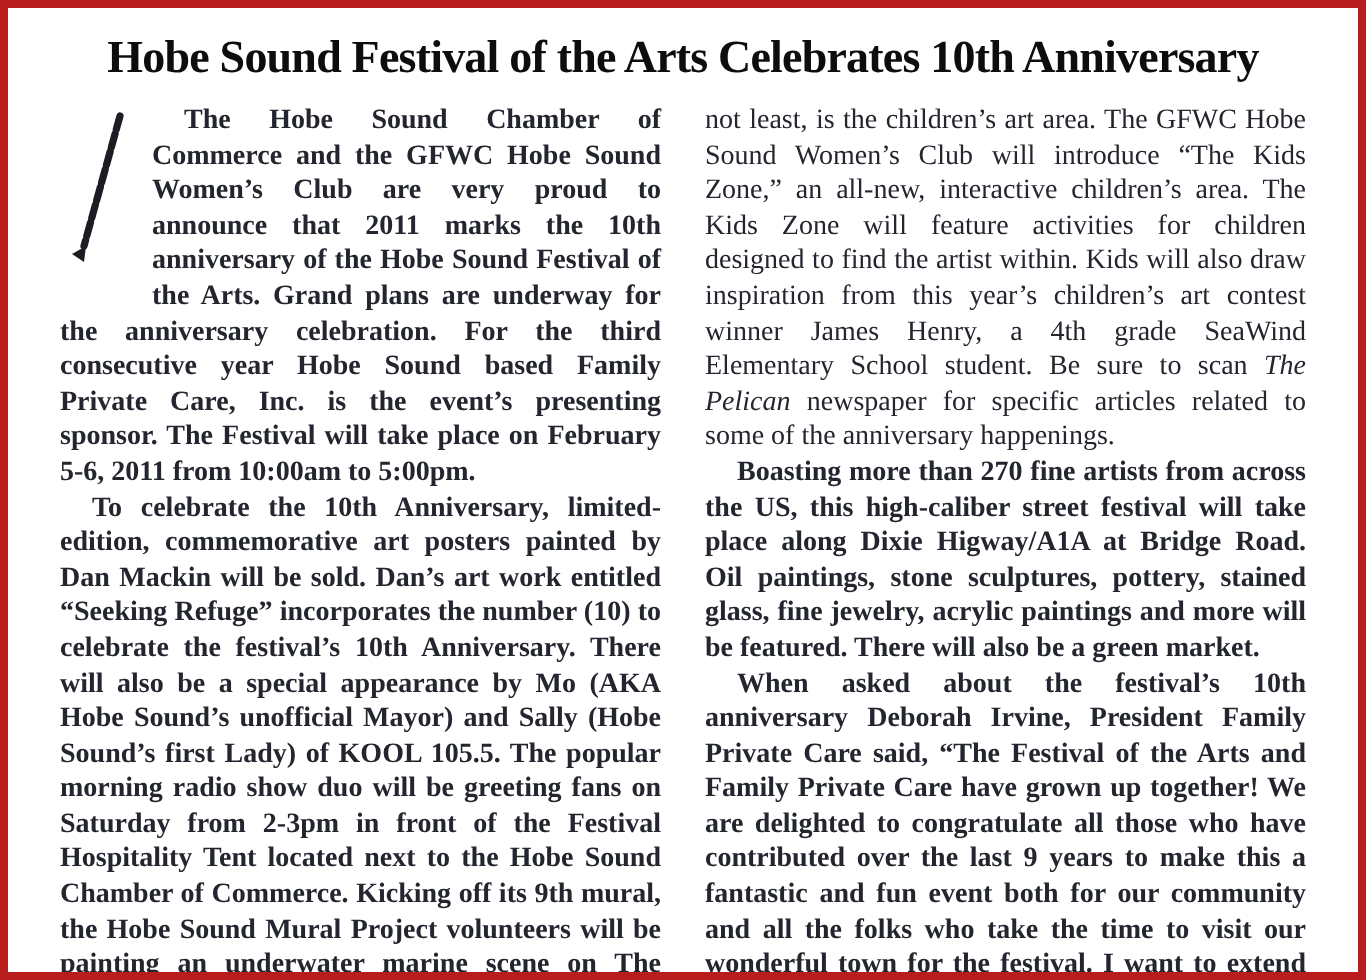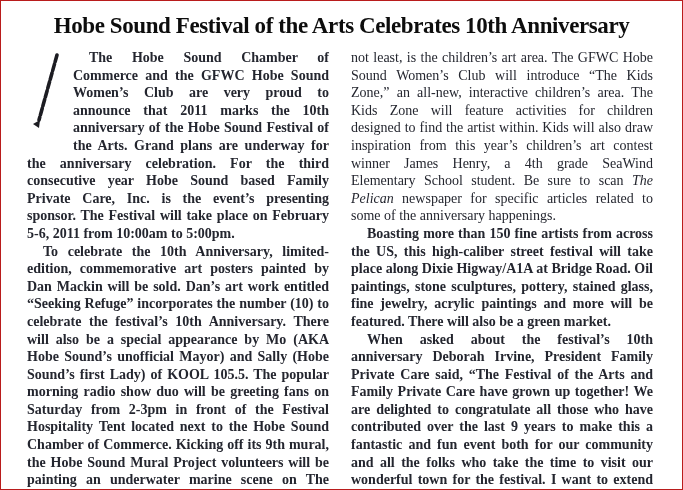--- a/index.html
+++ b/index.html
@@ -6,21 +6,21 @@
     margin: 0;
     padding: 0;
     background: #f4f4f4;
   }
   .page {
     position: relative;
     width: 683px;
     height: 490px;
     box-sizing: border-box;
     background: #ffffff;
-    border: 1px solid #b91c1c;
+    border: 4px solid #b91c1c;
     padding: 8px 26px 0 26px;
     font-family: "Liberation Serif", serif;
     overflow: hidden;
   }
   .headline {
     margin: 4px 0 10px 0;
     font-size: 23px;
     font-weight: bold;
     letter-spacing: -0.4px;
     white-space: nowrap;
@@ -71,20 +71,20 @@
           <path d="M6 72 L13 68 L12 76 Z" fill="#1c1c22"></path>
         </svg>
       <p class="para indent"><span class="">The Hobe Sound Chamber of Commerce and the GFWC Hobe Sound Women’s Club are very proud to announce that 2011 marks the 10th anniversary of the Hobe Sound Festival of the Arts. Grand plans are underway for the anniversary celebration. For the third consecutive year Hobe Sound based Family Private Care, Inc. is the event’s presenting sponsor. The Festival will take place on February 5-6, 2011 from 10:00am to 5:00pm.</span></p>
           <p class="para indent"><span class="">To celebrate the 10th Anniversary, limited-edition, commemorative art posters painted by Dan Mackin will be sold. Dan’s art work entitled “Seeking Refuge” incorporates the number (10) to celebrate the festival’s 10th Anniversary. There will also be a special appearance by Mo (AKA Hobe Sound’s unofficial Mayor) and Sally (Hobe Sound’s first Lady) of KOOL 105.5. The popular morning radio show duo will be greeting fans on Saturday from 2-3pm in front of the Festival Hospitality Tent located next to the Hobe Sound Chamber of Commerce. Kicking off its 9th mural, the Hobe Sound Mural Project volunteers will be painting an underwater marine scene on The Refuge Surf Shop’s building which is owned and also occupied by R.L. Weigt Environmental Consultants. Last, and certainly</span></p>
         </div>
     </div>
 
     <div class="column">
       <div class="paras">
           <p class="para"><span class="">not least, is the children’s art area. The GFWC Hobe Sound Women’s Club will introduce “The Kids Zone,” an all-new, interactive children’s area. The Kids Zone will feature activities for children designed to find the artist within. Kids will also draw inspiration from this year’s children’s art contest winner James Henry, a 4th grade SeaWind Elementary School student. Be sure to scan </span><span class="italic">The Pelican</span><span class=""> newspaper for specific articles related to some of the anniversary happenings.</span></p>
-          <p class="para indent"><span class="">Boasting more than 150 fine artists from across the US, this high-caliber street festival will take place along Dixie Higway/A1A at Bridge Road. Oil paintings, stone sculptures, pottery, stained glass, fine jewelry, acrylic paintings and more will be featured. There will also be a green market.</span></p>
+          <p class="para indent"><span class="">Boasting more than 270 fine artists from across the US, this high-caliber street festival will take place along Dixie Higway/A1A at Bridge Road. Oil paintings, stone sculptures, pottery, stained glass, fine jewelry, acrylic paintings and more will be featured. There will also be a green market.</span></p>
           <p class="para indent"><span class="">When asked about the festival’s 10th anniversary Deborah Irvine, President Family Private Care said, “The Festival of the Arts and Family Private Care have grown up together! We are delighted to congratulate all those who have contributed over the last 9 years to make this a fantastic and fun event both for our community and all the folks who take the time to visit our wonderful town for the festival. I want to extend that congratulations</span></p>
         </div>
 
     </div>
 
   </div>
 </div>
 
 </body></html>

